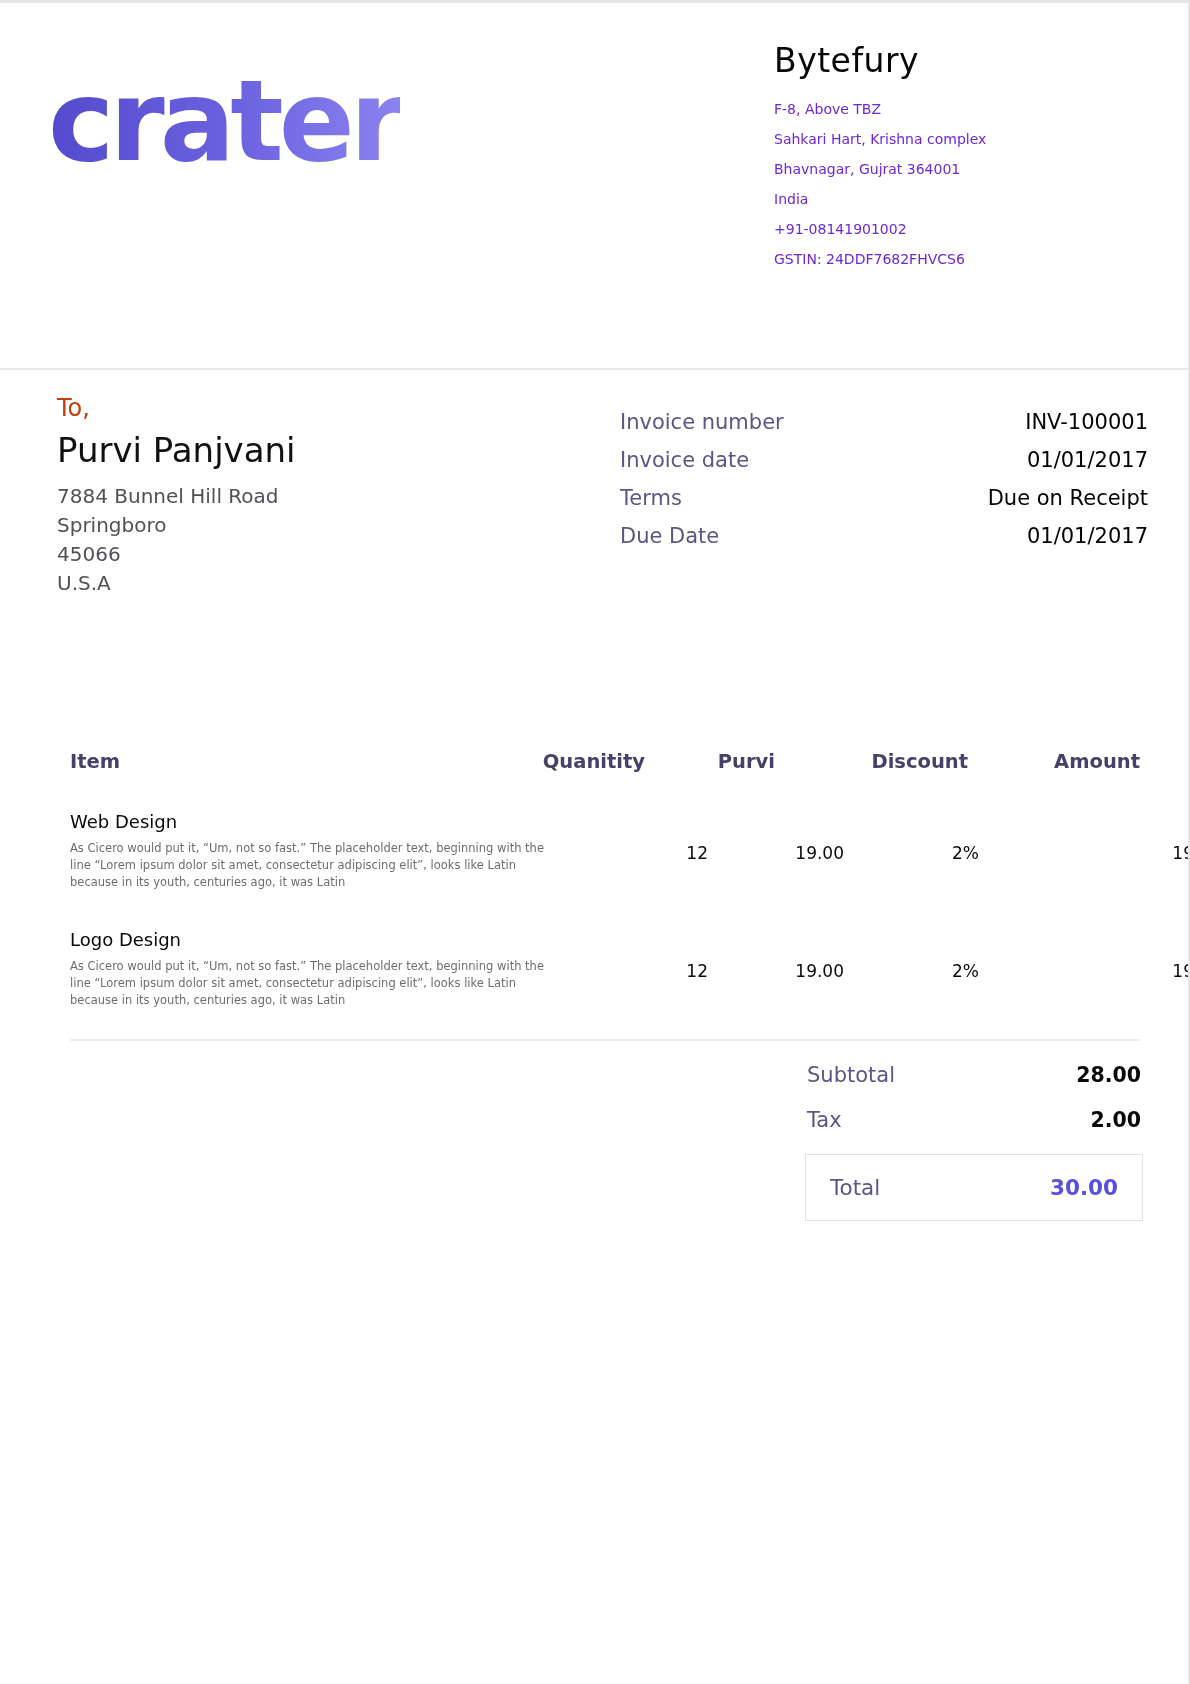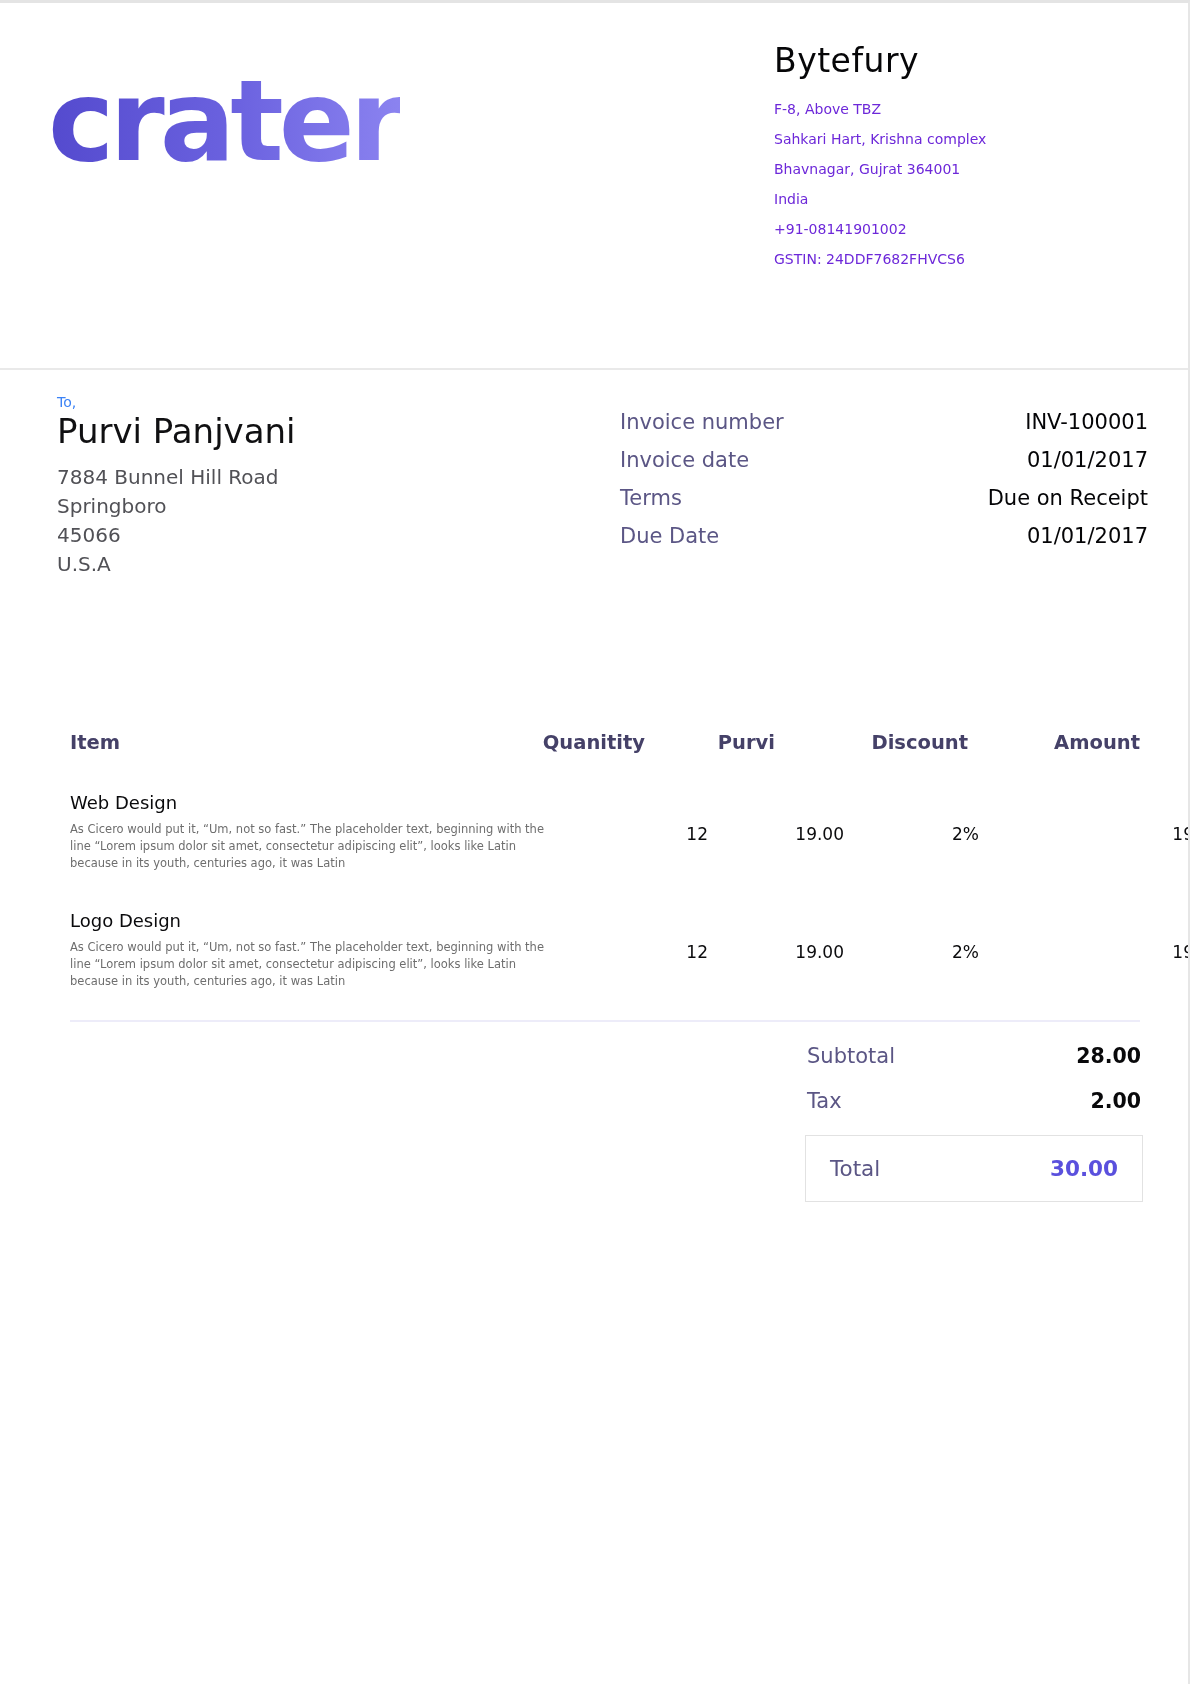--- a/index.html
+++ b/index.html
@@ -22,21 +22,21 @@
     color:#5b51d8;
     background:linear-gradient(90deg,#544ace 0%, #6c63e0 55%, #8b83f0 100%);
     -webkit-background-clip:text; background-clip:text;
     -webkit-text-fill-color:transparent;
   }
   .company { width:378px; padding-top:4px; }
   .company-name { font-size:33px; font-weight:normal; color:#060608; margin-bottom:14px; letter-spacing:0.5px; }
   .company-line { font-size:14px; color:#6d28d9; line-height:30px; }
   
   .billing { display:flex; justify-content:space-between; padding:24px 40px 0 57px; }
-  .bill-to-intro { font-size:14px; color:#3b82f6; margin-bottom:1px; }
+  .bill-to-intro { font-size:24px; color:#c2410c; margin-bottom:8px; }
   .bill-to-name { font-size:34px; color:#101012; margin-bottom:12px; }
   .bill-to-line { font-size:20px; color:#515156; line-height:29px; }
   .meta { width:528px; margin-top:16px; }
   .meta-row { display:flex; justify-content:space-between; align-items:baseline; margin-bottom:14px;gap:19px; }
   .meta-label { font-size:21px; color:#5b5685; }
   .meta-value { font-size:21px; color:#040406; }
   
   .items { margin:152px 48px 0 70px; }
   .tgrid { display:grid; grid-template-columns:1fr 140px 130px 193px 172px; }
   .th { font-size:19.5px; font-weight:bold; color:#454168; }

